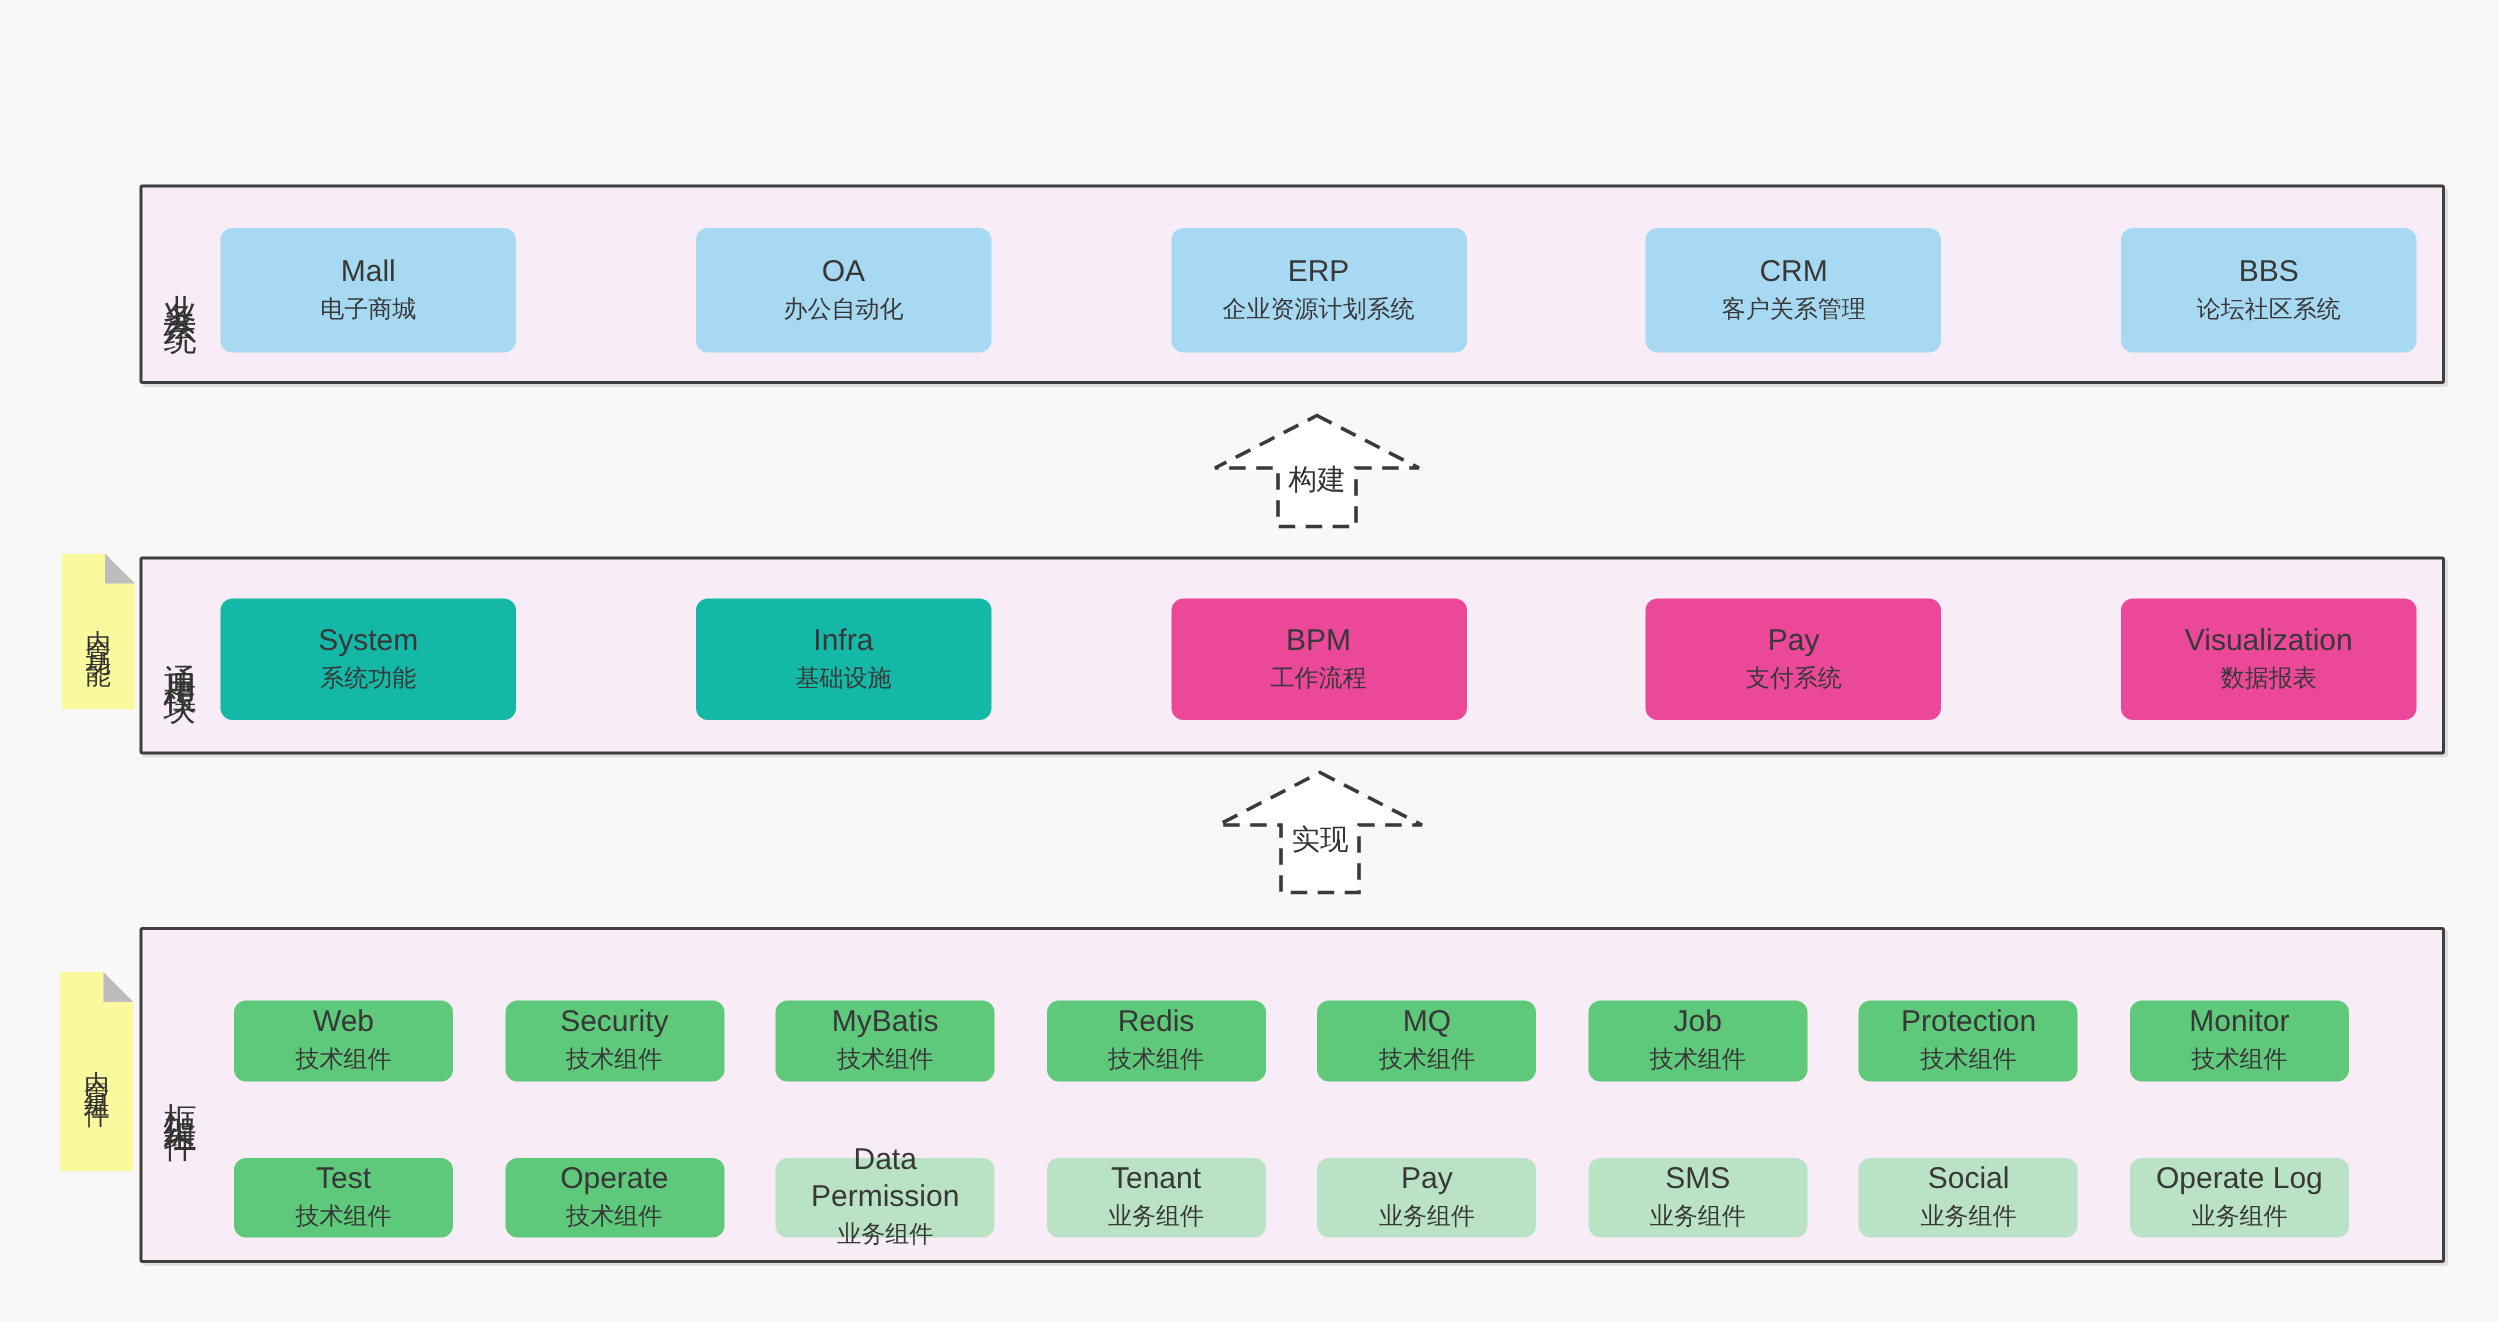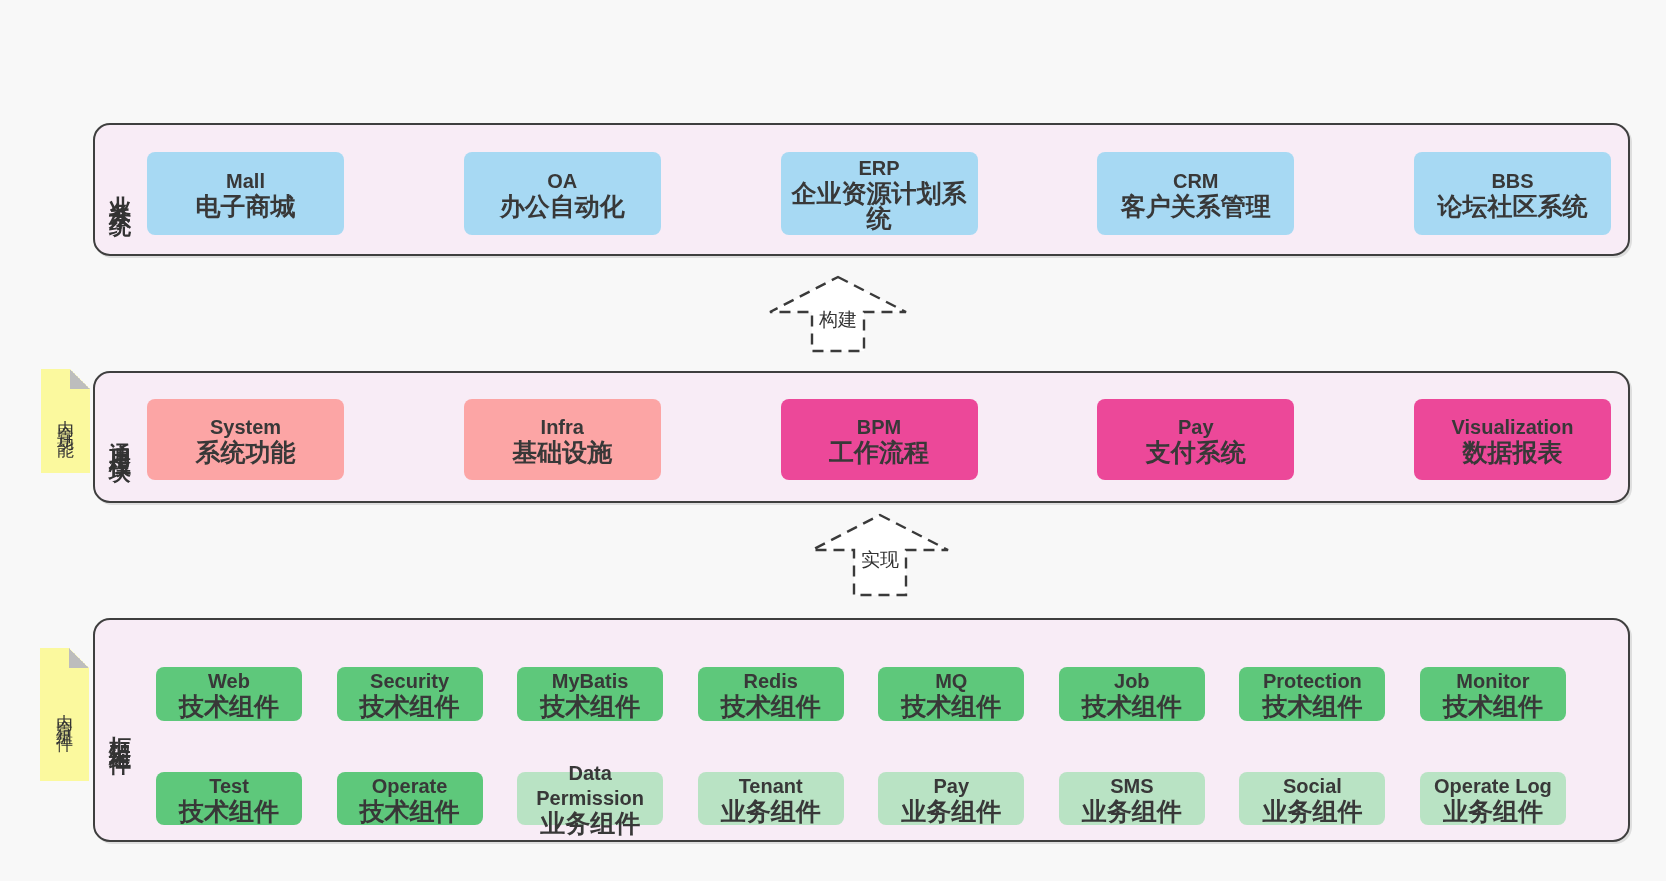--- a/index.html
+++ b/index.html
@@ -2,22 +2,22 @@
 <html><head>
 <meta charset="utf-8">
 <style>
   html,body{margin:0;padding:0;background:#f8f8f8;}
   .stage{
     position:relative;width:1666px;height:881px;background:#f8f8f8;overflow:hidden;
     font-family:"Liberation Sans","DejaVu Sans",sans-serif;color:#383838;
   }
   .band{
     position:absolute;left:93px;width:1537px;
-    background:#f8ecf6;border:2px solid #3f3f3f;border-radius:17px;
-    box-shadow:2px 2px 0 rgba(0,0,0,0.10);box-sizing:border-box;font-weight:bold;
+    background:#f8ecf6;border:2px solid #3f3f3f;border-radius:2px;
+    box-shadow:2px 2px 0 rgba(0,0,0,0.10);box-sizing:border-box;
   }
   .band-1{top:123px;height:133px;}
   .band-2{top:371px;height:132px;}
   .band-3{top:618px;height:224px;}
   .band-label{
     position:absolute;left:8px;top:0;bottom:0;width:34px;
     display:flex;align-items:center;justify-content:center;
   }
   .v-text{
     writing-mode:vertical-rl;text-orientation:upright;
@@ -32,41 +32,41 @@
   .band-2 .row{top:26px;height:81px;}
   .band-3 .row-a{top:20px;height:81px;}
   .band-3 .row-b{top:125px;height:80px;}
   .row-6 .box{flex:0 0 197px;}
   .row-8 .box{flex:0 0 146px;margin-top:27px;}
   .box{
     border-radius:8px;display:flex;flex-direction:column;align-items:center;justify-content:center;
     text-align:center;line-height:25px;box-sizing:border-box;padding:2px 4px;
   }
   .box-title{font-size:20px;}
-  .box-sub{font-size:25px;}
+  .box-sub{font-size:16px;}
   .blue{background:#a7d9f3;}
-  .red{background:#fca5a5;}
+  .red{background:#14b8a6;}
   .pink{background:#ec4899;}
   .green{background:#5ec87b;}
   .lightgreen{background:#b9e3c4;}
   .note{
     position:absolute;width:49px;background:#fbf99e;
     box-shadow:1px 1px 2px rgba(0,0,0,0.12);
     display:flex;align-items:center;justify-content:center;
     clip-path:polygon(0 0,calc(100% - 20px) 0,100% 20px,100% 100%,0 100%);
   }
   .note-1{left:41px;top:369px;height:104px;}
   .note-2{left:40px;top:648px;height:133px;}
   .note .fold{
     position:absolute;top:0;right:0;width:20px;height:20px;
     background:linear-gradient(to bottom left,rgba(0,0,0,0) 50%,#bdbdbd 50%);
   }
   .note .v-text{font-size:17px;letter-spacing:7px;color:#333;}
   .arrow{position:absolute;}
-  .arrow-1{left:768px;top:274px;width:140px;height:80px;}
+  .arrow-1{left:808px;top:274px;width:140px;height:80px;}
   .arrow-2{left:810px;top:512px;width:140px;height:86px;text-align:right;}
   .arrow svg{display:block;}
   .arrow text{font-size:19px;fill:#333;font-family:"Liberation Sans","DejaVu Sans",sans-serif;}
 </style>
 </head>
 <body>
 
 <div class="stage">
 
   <div class="band band-1">

